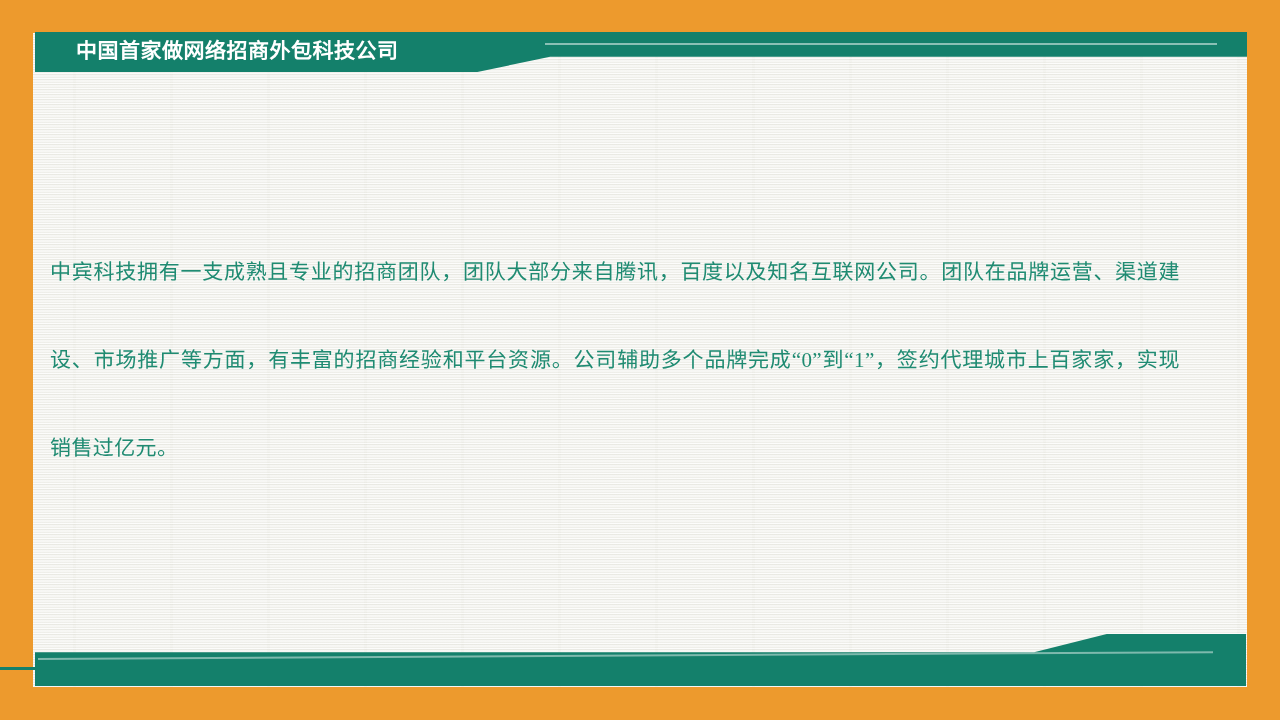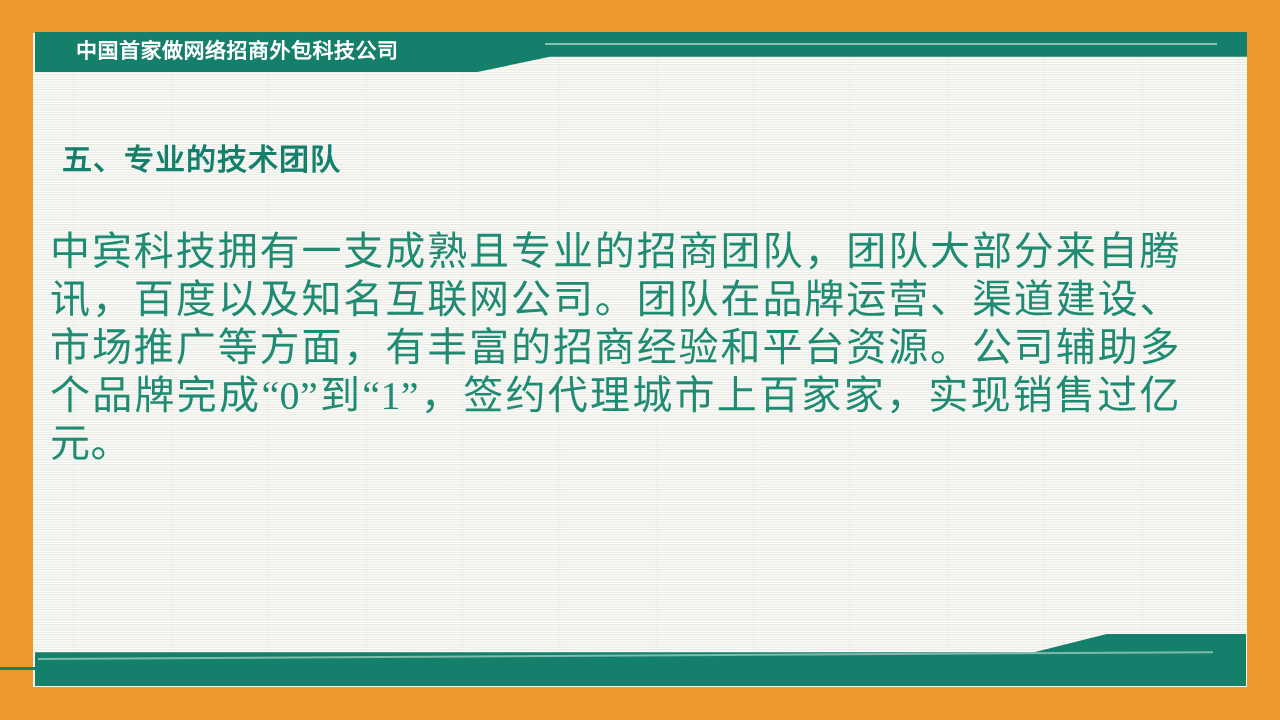--- a/index.html
+++ b/index.html
@@ -102,22 +102,22 @@
   }
 
   
   .body-copy {
     position: absolute;
     left: 50px;
     top: 228px;
     width: 1130px;
     color: #1F8B72;
     font-family: "Liberation Serif", "DejaVu Serif", serif;
-    font-size: 40px;
-    line-height: 48px;
+    font-size: 21px;
+    line-height: 88px;
     text-align: justify;
     text-justify: inter-character;
     letter-spacing: 0.4px;
   }
 
   
   .footer-band {
     position: absolute;
     left: 35px;
     top: 634px;
@@ -170,21 +170,20 @@
 <body>
 
 <div id="slide">
 
   <div class="page-surface"></div>
 
   <div class="header-band"></div>
   <div class="header-hairline"></div>
   <div class="header-title">中国首家做网络招商外包科技公司</div>
 
-  <div class="section-heading">五、专业的技术团队</div>
 
   <div class="body-copy">中宾科技拥有一支成熟且专业的招商团队，团队大部分来自腾讯，百度以及知名互联网公司。团队在品牌运营、渠道建设、市场推广等方面，有丰富的招商经验和平台资源。公司辅助多个品牌完成“0”到“1”，签约代理城市上百家家，实现销售过亿元。</div>
 
   <div class="footer-band"></div>
   <div class="footer-hairline"></div>
   <div class="footer-tab"></div>
 
 </div>
 
 </body></html>

